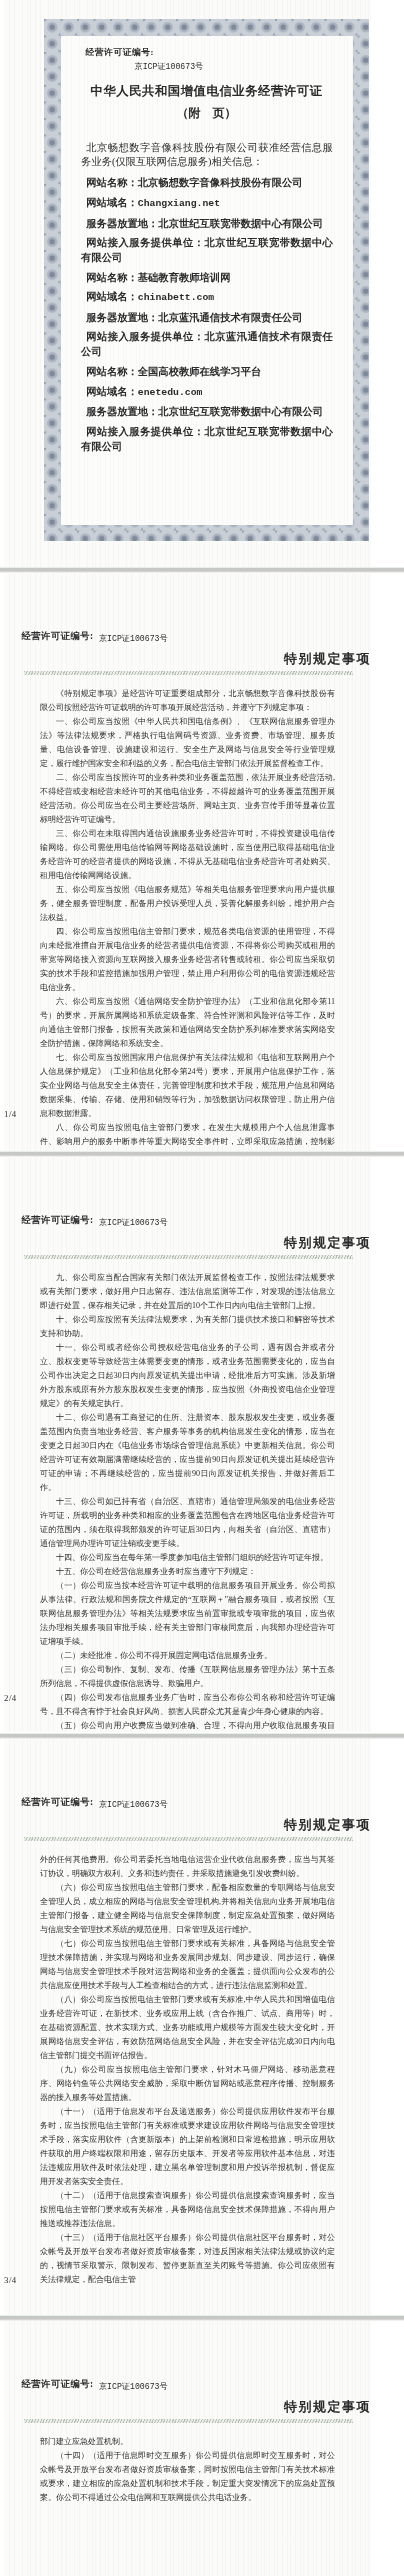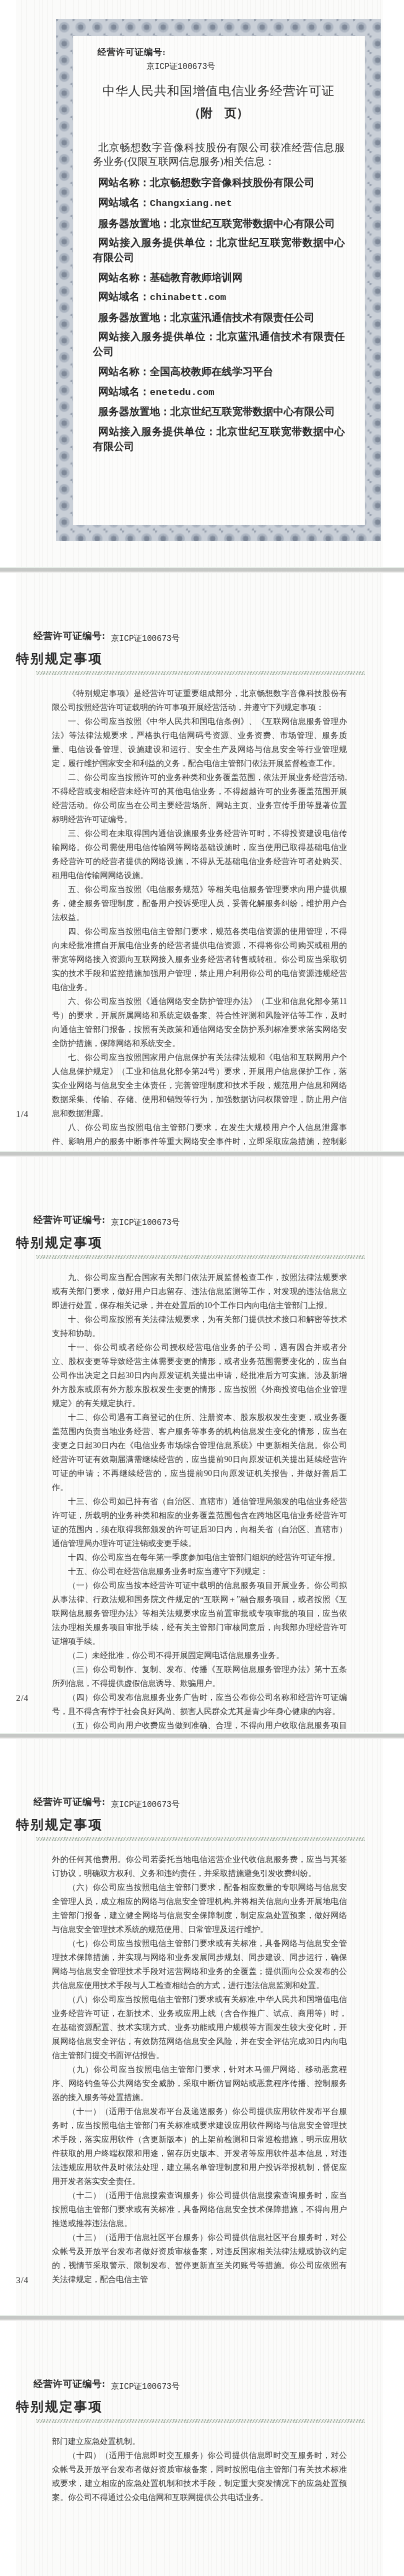--- a/index.html
+++ b/index.html
@@ -2,21 +2,21 @@
 <html style="font-size:8.2px"><head>
 <meta charset="utf-8">
 <style>
   html,body { margin:0; padding:0; background:#ffffff; }
   #root {
     position:relative; width:405px; height:2873px; overflow:hidden;
     background:#ffffff; color:#2b2b2b;
     font-family:"Liberation Serif","DejaVu Serif",serif;
   }
   .sheet {
-    position:absolute; left:16px; width:367px;
+    position:absolute; left:4px; width:367px;
     background-color:#fbfbfa;
     background-image:repeating-linear-gradient(90deg, rgba(140,138,128,0.05) 0 0.5px, rgba(0,0,0,0) 0.5px 2.6px);
   }
   #sheet1 { top:0;      height:567px; }
   #sheet2 { top:573px; height:578px; }
   #sheet3 { top:1157px; height:575px; }
   #sheet4 { top:1739px; height:577px; }
   #sheet5 { top:2321px; height:552px; }
   .divider {
     position:absolute; left:0; width:405px; height:6.2px;
@@ -37,33 +37,33 @@
     background-size:16.5px 16.5px;
   }
   #cert-inner {
     position:relative; width:100%; height:100%;
     background-color:#fcfcfb;
     background-image:repeating-linear-gradient(90deg, rgba(140,138,128,0.04) 0 0.5px, rgba(0,0,0,0) 0.5px 2.6px);
   }
   .cert-header { position:absolute; left:25px; top:11.3px; }
   .cert-header .lbl { display:block; font-size:8.8px; font-weight:bold; letter-spacing:0.5px; }
   .cert-header .num { display:block; margin:2.1px 0 0 49px; font-family:"Liberation Mono","DejaVu Sans Mono",monospace; font-size:8.2px; }
-  .cert-title   { position:absolute; top:47px;  left:0; right:0; text-align:center; font-size:12.4px; font-weight:normal; letter-spacing:0.5px; }
+  .cert-title   { position:absolute; top:47px;  left:0; right:0; text-align:center; font-size:12.4px; font-weight:bold; letter-spacing:0.5px; }
   .cert-subtitle{ position:absolute; top:69px; left:0; right:0; text-align:center; font-size:12px; font-weight:bold; }
   .cert-body { position:absolute; top:105px; left:20.6px; right:19.6px; }
   .cert-intro { font-size:10.3px; line-height:14.4px; margin:0 0 6px 0; text-indent:5.2px; text-align:justify; }
   .field { font-size:10.3px; line-height:15px; margin:0 0 4.6px 0; text-indent:5.2px; text-align:justify;font-weight:bold; }
   .field .value.mono { font-family:"Liberation Mono","DejaVu Sans Mono",monospace; font-size:9.8px; }
 
   
   .prov-header { position:absolute; left:17.5px; top:57px; display:flex; align-items:flex-start; }
   .prov-header .lbl { font-size:9.3px; font-weight:bold; letter-spacing:0.5px; }
   .prov-header .num { margin:2.6px 0 0 5.2px; font-family:"Liberation Mono","DejaVu Sans Mono",monospace; font-size:8.2px; }
   .prov-title {
-    position:absolute; top:77px; left:0; right:0; text-align:left;
+    position:absolute; top:77px; left:0; right:0; text-align:right;
     font-size:13px; font-weight:bold; letter-spacing:1.5px;
   }
   .zigzag {
     position:absolute; top:98px; left:19.6px; right:18.5px; height:3.6px; opacity:0.75;
     background:repeating-linear-gradient(115deg,#9eac9f 0 1px,#e2e6e0 1px 2.6px,#9eac9f 2.6px 3.6px,#eceee9 3.6px 5.2px);
   }
   .prov-body {
     position:absolute; top:114px; left:36px; right:36px;
     font-size:8px; line-height:14px; text-align:justify;
   }

